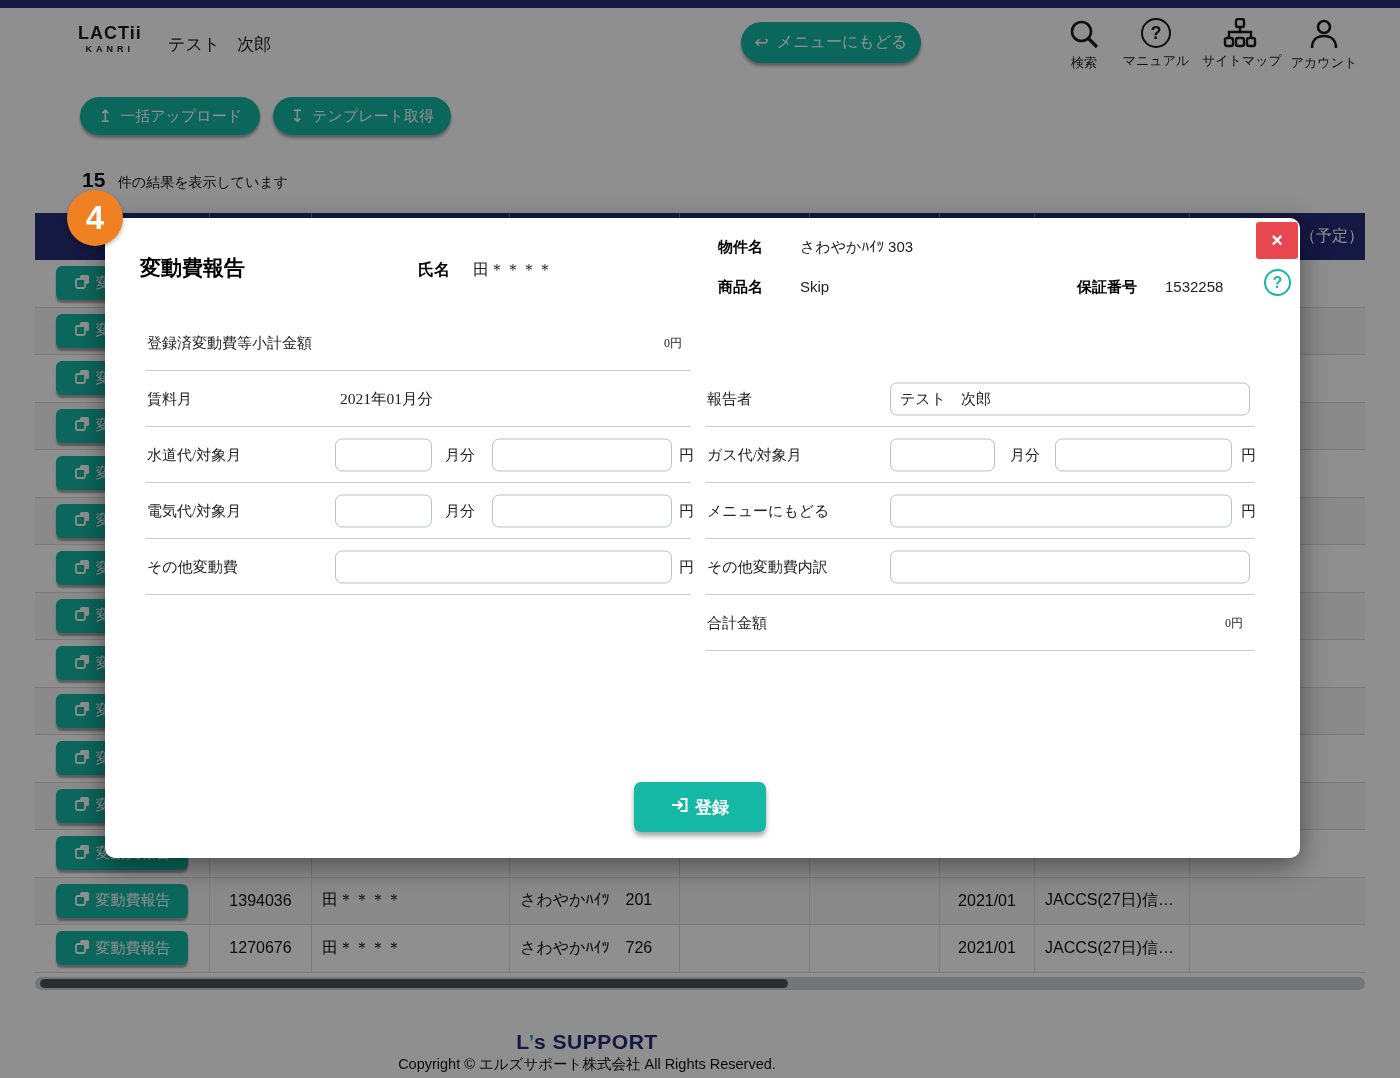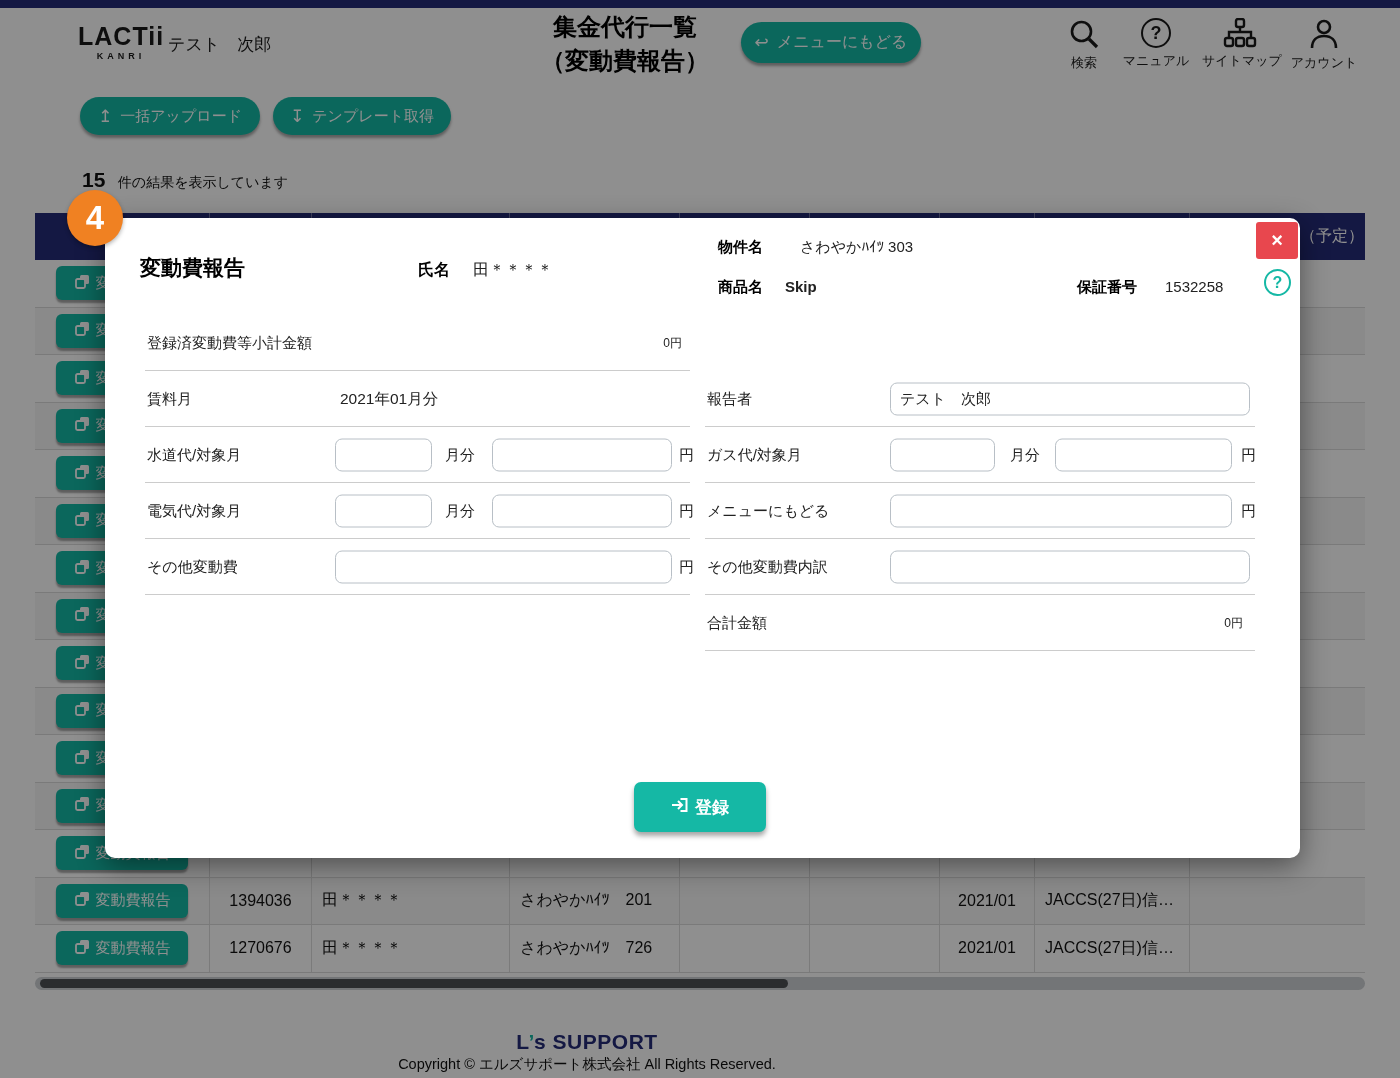--- a/index.html
+++ b/index.html
@@ -3,21 +3,21 @@
 <meta charset="utf-8">
 <style>
   * { margin:0; padding:0; box-sizing:border-box; }
   body { font-family:"Liberation Sans","DejaVu Sans",sans-serif; background:#fff; }
   .stage { position:relative; width:1400px; height:1078px; overflow:hidden; background:#ffffff; }
 
   
   .topbar { position:absolute; left:0; top:0; width:1400px; height:8px; background:#252c78; }
 
   .logo { position:absolute; left:78px; top:24px; color:#1a1a1a; }
-  .logo-main { font-size:25px; font-weight:bold; letter-spacing:1px; line-height:1; }
+  .logo-main { font-size:18px; font-weight:bold; letter-spacing:1px; line-height:1; }
   .logo-sub { font-size:9px; font-weight:bold; letter-spacing:4px; text-align:center; margin-top:2px; }
   .username { position:absolute; left:168px; top:33px; font-size:17px; color:#1a1a1a; }
 
   .page-title { position:absolute; left:455px; top:10px; width:340px; text-align:center;
     font-size:24px; font-weight:bold; color:#000; line-height:1.4; }
 
   .pill-btn { position:absolute; display:flex; align-items:center; justify-content:center; gap:8px;
     background:#15b8a5; color:#fff; border:none; border-radius:22px; font-size:16px;
     font-family:inherit; cursor:pointer; box-shadow:0 3px 3px rgba(0,0,0,0.35); }
   .menu-back { left:741px; top:22px; width:180px; height:41px; }
@@ -86,21 +86,21 @@
     cursor:pointer; background:#fff; }
 
   .m-title { position:absolute; left:35px; top:36px; font-size:21px; font-weight:bold; color:#000; }
   .m-label { font-weight:bold; color:#000; font-size:16px; }
   .m-val { color:#222; font-size:16px; }
   .pos { position:absolute; white-space:nowrap; }
 
   .form-col { position:absolute; }
   .form-left { left:40px; top:97px; width:545px; }
   .form-right { left:600px; top:153px; width:550px; }
-  .frow { position:relative; height:56px; border-bottom:1px solid #ccc; }
+  .frow { position:relative; height:56px; border-bottom:1px solid #ccc;font-family:Liberation Serif, serif; }
   .flabel { position:absolute; left:2px; top:50%; transform:translateY(-50%); font-size:15px; color:#222;
     white-space:nowrap; }
   .fval { position:absolute; top:50%; transform:translateY(-50%); font-size:15.5px; color:#222; white-space:nowrap; }
   .fright { position:absolute; right:8px; top:50%; transform:translateY(-50%); font-size:12px; color:#222; }
   .finput { position:absolute; top:50%; transform:translateY(-50%); height:33px; border:1px solid #b8bfc6;
     border-radius:7px; font-size:15px; font-family:inherit; padding:0 9px; color:#222; background:#fff; }
   .suffix { position:absolute; top:50%; transform:translateY(-50%); font-size:15px; color:#222; white-space:nowrap; }
 
   .submit-btn { position:absolute; left:529px; top:564px; width:132px; height:50px; background:#15b8a5;
     color:#fff; border:none; border-radius:7px; font-size:17px; font-weight:bold; font-family:inherit;
@@ -113,24 +113,20 @@
 <div class="stage">
 
   <div class="topbar"></div>
 
   <div class="logo">
     <div class="logo-main">LACTii</div>
     <div class="logo-sub">KANRI</div>
   </div>
   <div class="username">テスト　次郎</div>
 
-  <div class="page-title">
-    <div>集金代行一覧</div>
-    <div>（変動費報告）</div>
-  </div>
 
   <button class="pill-btn menu-back">
     <span class="pill-ic">↩</span>
     <span>メニューにもどる</span>
   </button>
 
   <div class="hicon hic-search">
     <span>
       <svg width="32" height="32" viewBox="0 0 32 32">
           <circle cx="13.5" cy="13.5" r="9.5" fill="none" stroke="#1a1a1a" stroke-width="2.6"></circle>
@@ -532,21 +528,21 @@
 
     <div class="m-title">変動費報告</div>
 
     <span class="pos m-label" style="left:313px; top:42px;">氏名</span>
     <span class="pos m-val" style="left:368px; top:42px;">田＊＊＊＊</span>
 
     <span class="pos m-label" style="left:613px; top:20px; font-size:15px;text-align:center;">物件名</span>
     <span class="pos m-val" style="left:695px; top:20px; font-size:15px;">さわやかﾊｲﾂ 303</span>
 
     <span class="pos m-label" style="left:613px; top:60px; font-size:15px;">商品名</span>
-    <span class="pos m-val" style="left:680px; top:60px; font-size:15px;font-weight:bold;">Skip</span>
+    <span class="pos m-val" style="left:695px; top:60px; font-size:15px;">Skip</span>
 
     <span class="pos m-label" style="left:972px; top:60px; font-size:15px;">保証番号</span>
     <span class="pos m-val" style="left:1060px; top:60px; font-size:15px;">1532258</span>
 
     <div class="form-col form-left">
       <div class="frow">
         <span class="flabel">登録済変動費等小計金額</span>
         <span class="fright">0円</span>
       </div>
       <div class="frow">

